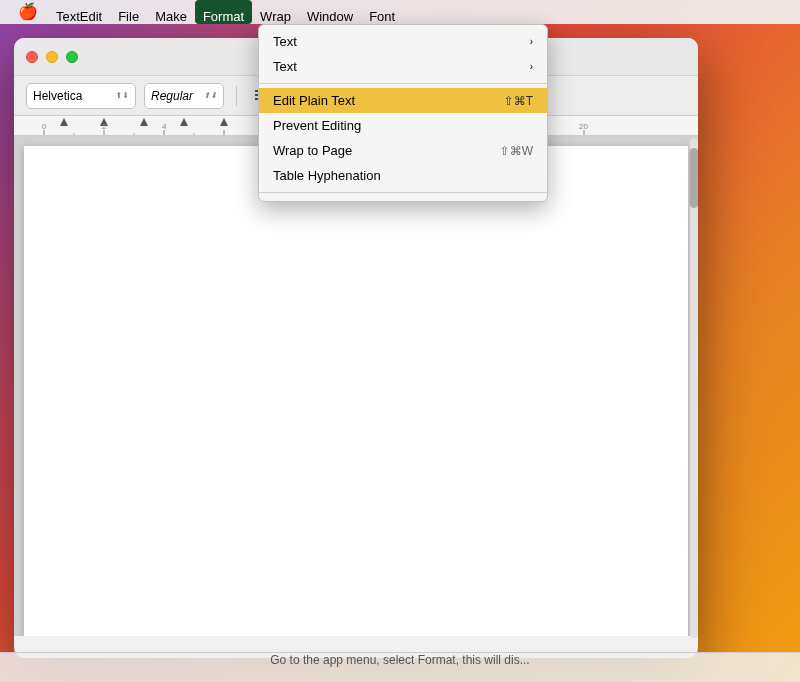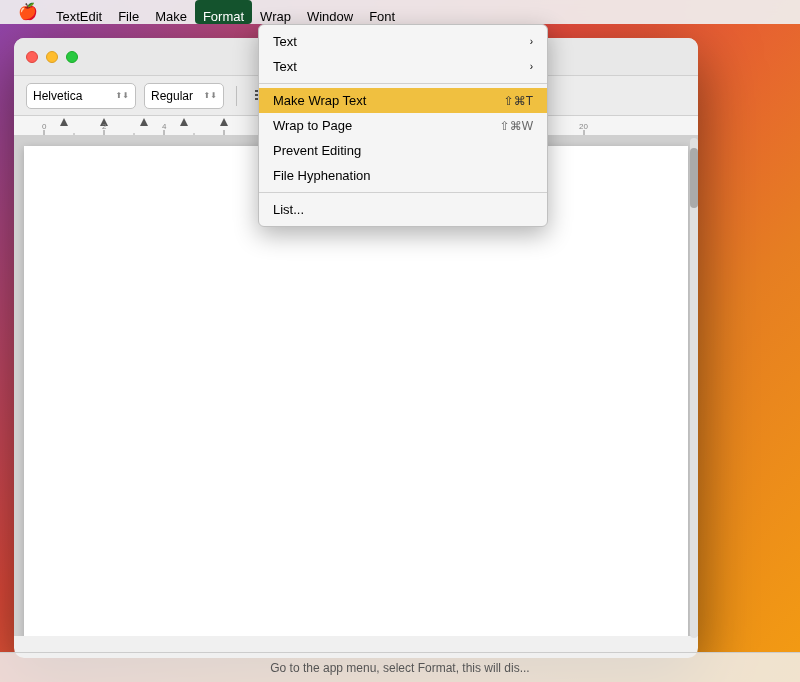--- a/index.html
+++ b/index.html
@@ -264,21 +264,21 @@
     }
 
     .bottom-bar {
       position: absolute;
       bottom: 0;
       left: 0;
       width: 800px;
       height: 30px;
       background: rgba(240,240,240,0.85);
       display: flex;
-      align-items: center;
+      align-items: flex-start;
       justify-content: center;
       font-size: 12px;
       color: #555;
       padding: 0 12px;
       border-top: 1px solid #ccc;
     }
   </style>
 </head>
 <body>
 
@@ -303,21 +303,21 @@
       <div class="traffic-light minimize"></div>
       <div class="traffic-light maximize"></div>
     </div>
   </div>
 
   <div class="toolbar">
     <div class="font-selector">
       <span>Helvetica</span>
       <span class="chevron">⬆⬇</span>
     </div>
-    <div class="font-selector" style="min-width:80px;">
+    <div class="font-selector" style="min-width:80px;font-style:italic;">
       <span>Regular</span>
       <span class="chevron">⬆⬇</span>
     </div>
 
     <div class="toolbar-separator"></div>
 
     <div class="toolbar-group">
       <button class="toolbar-btn">
         <svg width="14" height="12" viewBox="0 0 14 12">
             <rect x="0" y="0" width="14" height="2" fill="#555"></rect>
@@ -424,42 +424,39 @@
   </div>
 
   <div class="menu-item">
     <span>Text</span>
     <span class="submenu-arrow">›</span>
   </div>
 
   <div class="menu-separator"></div>
 
   <div class="menu-item highlighted">
-    <span>Make Wrap Text</span>
+    <span>Edit Plain Text</span>
     <span class="shortcut">⇧⌘T</span>
+  </div>
+
+  <div class="menu-item">
+    <span>Prevent Editing</span>
   </div>
 
   <div class="menu-item">
     <span>Wrap to Page</span>
     <span class="shortcut">⇧⌘W</span>
   </div>
 
   <div class="menu-item">
-    <span>Prevent Editing</span>
-  </div>
-
-  <div class="menu-item">
-    <span>File Hyphenation</span>
+    <span>Table Hyphenation</span>
   </div>
 
 
   <div class="menu-separator"></div>
 
-  <div class="menu-item">
-    <span>List...</span>
-  </div>
 
 
 </div>
 
 <div class="bottom-bar">
   <span>Go to the app menu, select Format, this will dis...</span>
 </div>
 
 </body></html>

